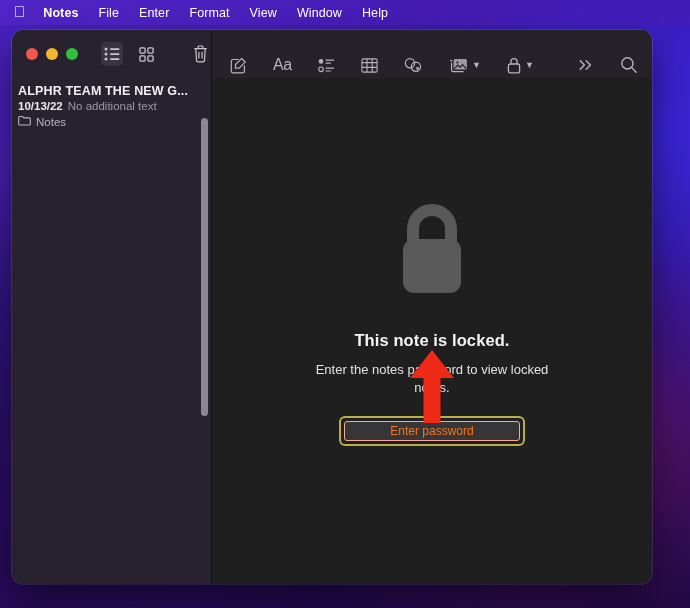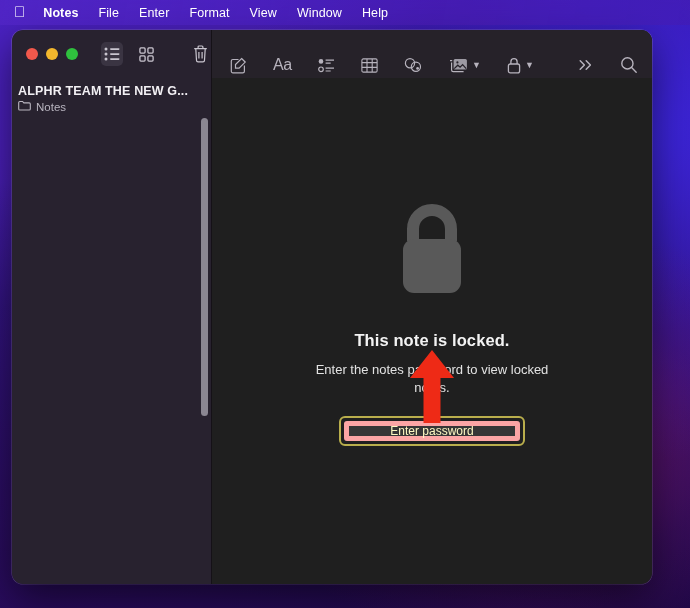--- a/index.html
+++ b/index.html
@@ -221,23 +221,23 @@
   }
   #pw-button-wrap {
     padding: 3px;
     border: 2px solid #b9ae4c;
     border-radius: 6px;
   }
   #pw-button {
     width: 176px;
     height: 20px;
     background: #363636;
-    border: 5px solid #fca5a5;
+    border: 1px solid #fca5a5;
     border-radius: 3px;
-    color: #fef9c3;
+    color: #f97316;
     font-size: 12px;
     display: flex;
     align-items: center;
     justify-content: center;
     font-family: "Liberation Sans", sans-serif;
     cursor: pointer;
   }
   #red-arrow {
     position: absolute;
     left: 50%;
@@ -298,20 +298,23 @@
             <path d="M5.1 3.4V1.9c0-.5.4-.9.9-.9h3c.5 0 .9.4.9.9v1.5"></path>
             <path d="M2.8 3.9l.7 11.3c0 .9.7 1.6 1.6 1.6h4.8c.9 0 1.6-.7 1.6-1.6l.7-11.3"></path>
             <path d="M5.9 7v6.5M9.1 7v6.5"></path>
           </svg>
         </div>
       </div>
 
       <div id="note-list">
         <div class="note-item">
           <div class="note-title">ALPHR TEAM THE NEW G...</div>
+          <div class="note-sub">
+            <span class="note-date">10/13/22</span><span class="note-snippet">No additional text</span>
+          </div>
           <div class="note-folder">
             <span>
               <svg width="13" height="11" viewBox="0 0 13 11" fill="none" stroke="currentColor" stroke-width="1.1">
                 <path d="M0.7 2.6c0-.6.5-1.1 1.1-1.1h2.8l1.2 1.4h5.4c.6 0 1.1.5 1.1 1.1v4.9c0 .6-.5 1.1-1.1 1.1H1.8c-.6 0-1.1-.5-1.1-1.1z"></path>
               </svg>
             </span>
             <span>Notes</span>
           </div>
         </div>
       </div>

